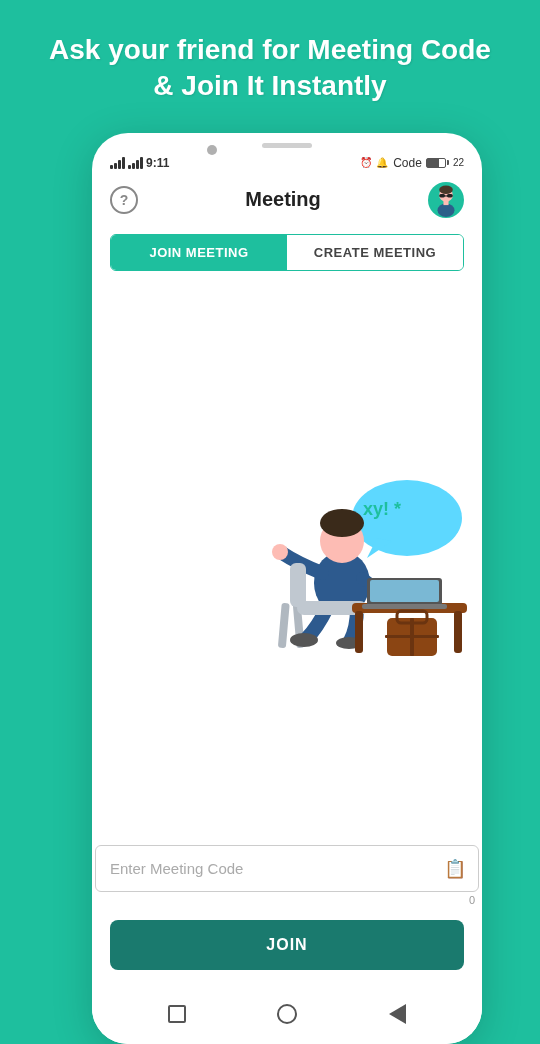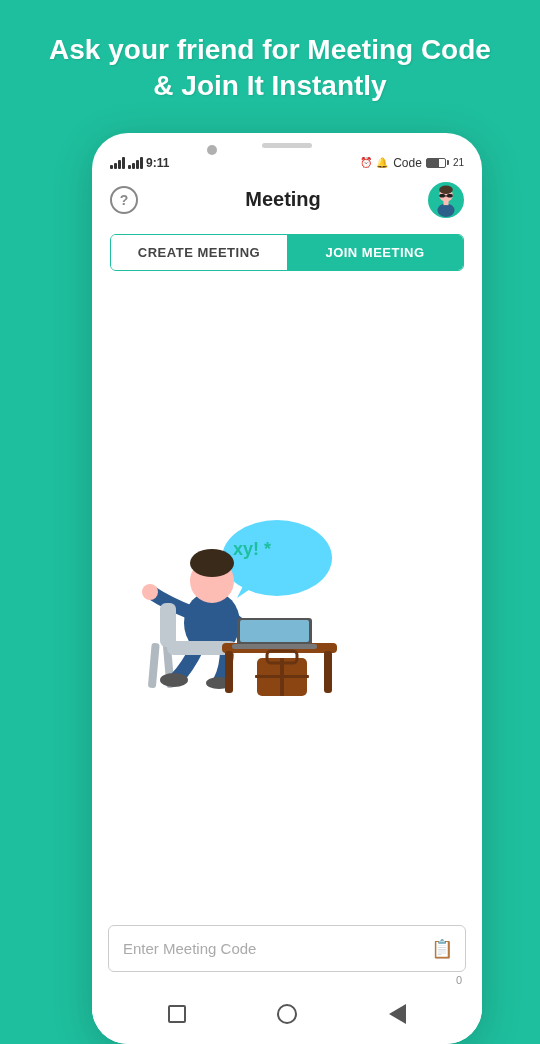--- a/index.html
+++ b/index.html
@@ -173,30 +173,30 @@
       color: #fff;
     }
     .tab-item.inactive {
       background: #fff;
       color: #444;
     }
 
     
     .illustration-area {
       display: flex;
-      justify-content: flex-start;
+      justify-content: flex-end;
       align-items: center;
       padding: 20px 0 10px;
       flex: 1;
       min-height: 220px;
     }
 
     
     .input-area {
-      padding: 0 16px;
+      padding: 0 3px;
       margin-bottom: 4px;
     }
     .input-wrapper {
       position: relative;
       width: 100%;
     }
     .input-wrapper input {
       width: 100%;
       border: 1.5px solid #ccc;
       border-radius: 6px;
@@ -326,21 +326,21 @@
     <div class="status-right">
       <span>⏰</span>
       <span>🔔</span>
       <span class="wifi-icon">Code</span>
       <div class="battery">
         <div class="battery-body">
           <div class="battery-fill"></div>
         </div>
         <div class="battery-tip"></div>
       </div>
-      <span>21</span>
+      <span>22</span>
     </div>
   </div>
 
   <div class="app-header">
     <div class="help-icon">?</div>
     <span class="app-title">Meeting</span>
     <div class="avatar">
       <svg viewBox="0 0 40 40" xmlns="http://www.w3.org/2000/svg">
 
         <circle cx="20" cy="20" r="20" fill="#1EBF9E"></circle>
@@ -354,22 +354,22 @@
         <rect x="19" y="14.5" width="2" height="1.5" fill="#222"></rect>
 
         <ellipse cx="20" cy="32" rx="10" ry="8" fill="#2c5f8a"></ellipse>
 
         <rect x="17" y="21" width="6" height="5" fill="#FDBCB4"></rect>
       </svg>
     </div>
   </div>
 
   <div class="tab-bar">
+    <div class="tab-item active">JOIN MEETING</div>
     <div class="tab-item inactive">CREATE MEETING</div>
-    <div class="tab-item active">JOIN MEETING</div>
   </div>
 
   <div class="illustration-area">
     <svg width="260" height="200" viewBox="0 0 260 200" xmlns="http://www.w3.org/2000/svg">
 
       <ellipse cx="185" cy="55" rx="55" ry="38" fill="#5DD8FF"></ellipse>
       <polygon points="155,75 145,95 170,78" fill="#5DD8FF"></polygon>
 
       <text x="160" y="52" font-size="18" font-weight="700" fill="#1EBF9E" text-anchor="middle">xy! *</text>
 
@@ -415,20 +415,23 @@
   </div>
 
   <div class="input-area">
     <div class="input-wrapper">
       <input type="text" placeholder="Enter Meeting Code" style="">
       <span class="calendar-icon">📋</span>
     </div>
     <div class="char-count">0</div>
   </div>
 
+  <div class="join-btn-area">
+    <button class="join-btn">JOIN</button>
+  </div>
 
   <div class="phone-bottom-nav">
     <div class="nav-icon">
       <div class="nav-square"></div>
     </div>
     <div class="nav-icon">
       <div class="nav-circle"></div>
     </div>
     <div class="nav-icon">
       <div class="nav-triangle"></div>

